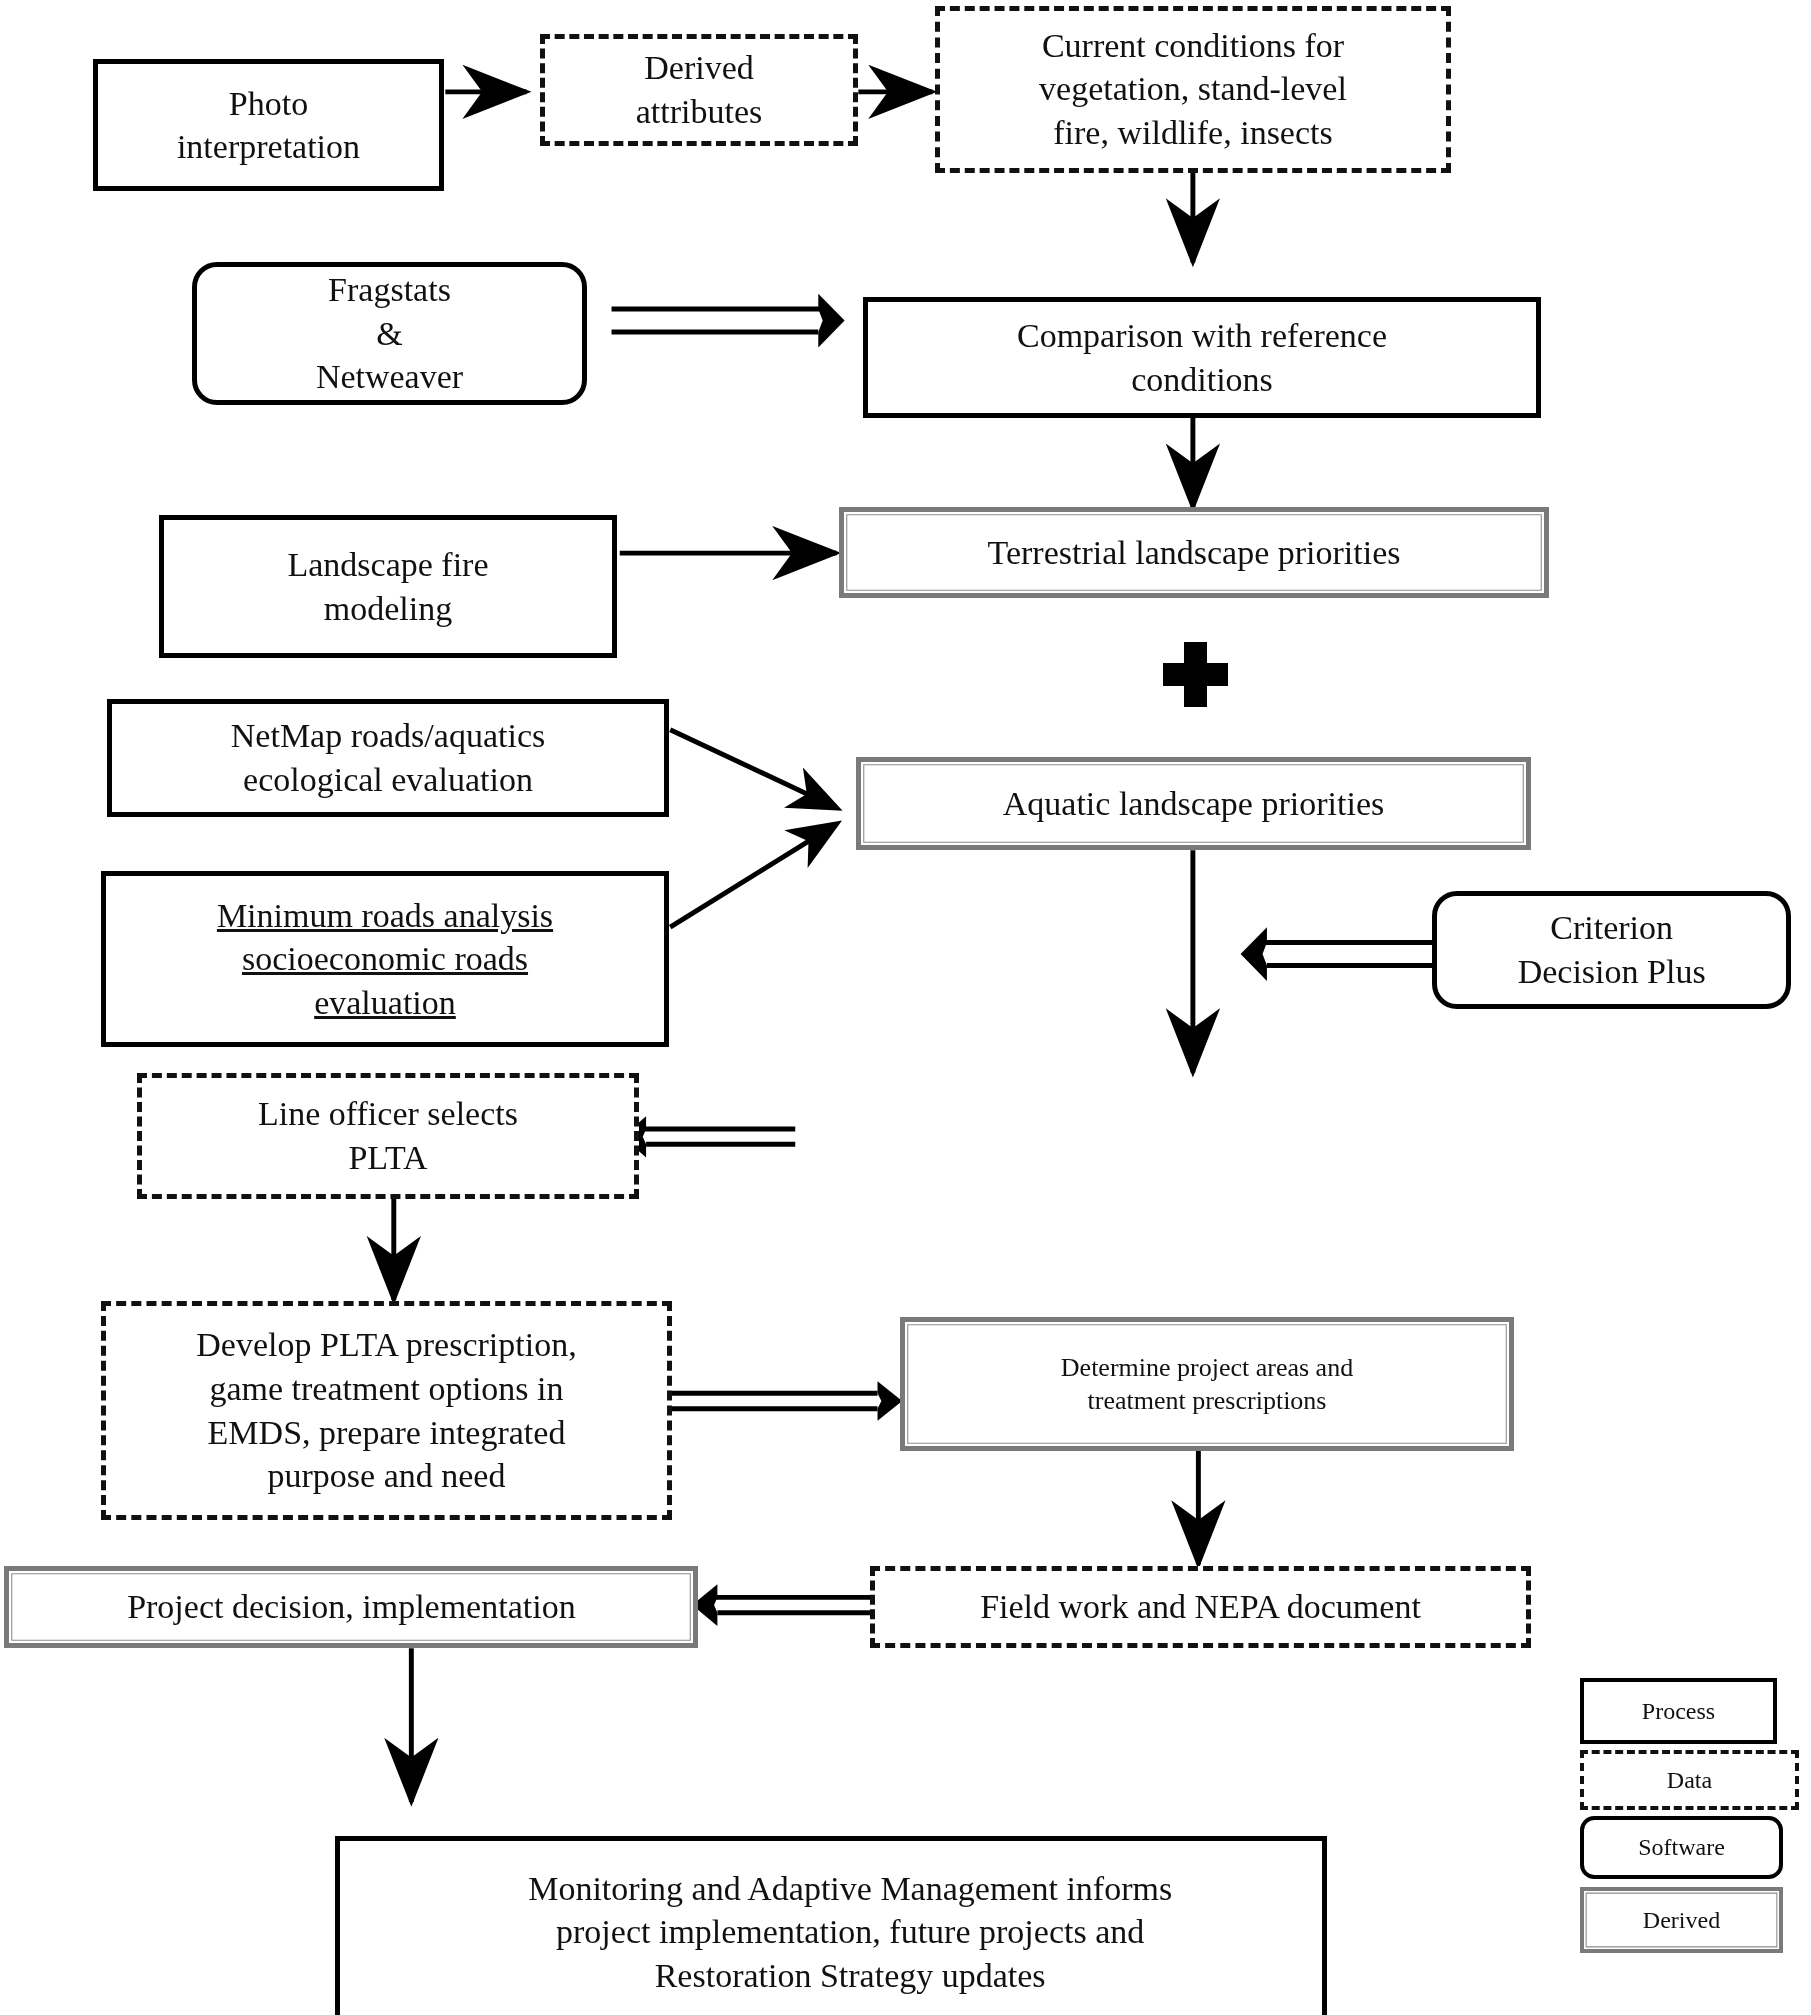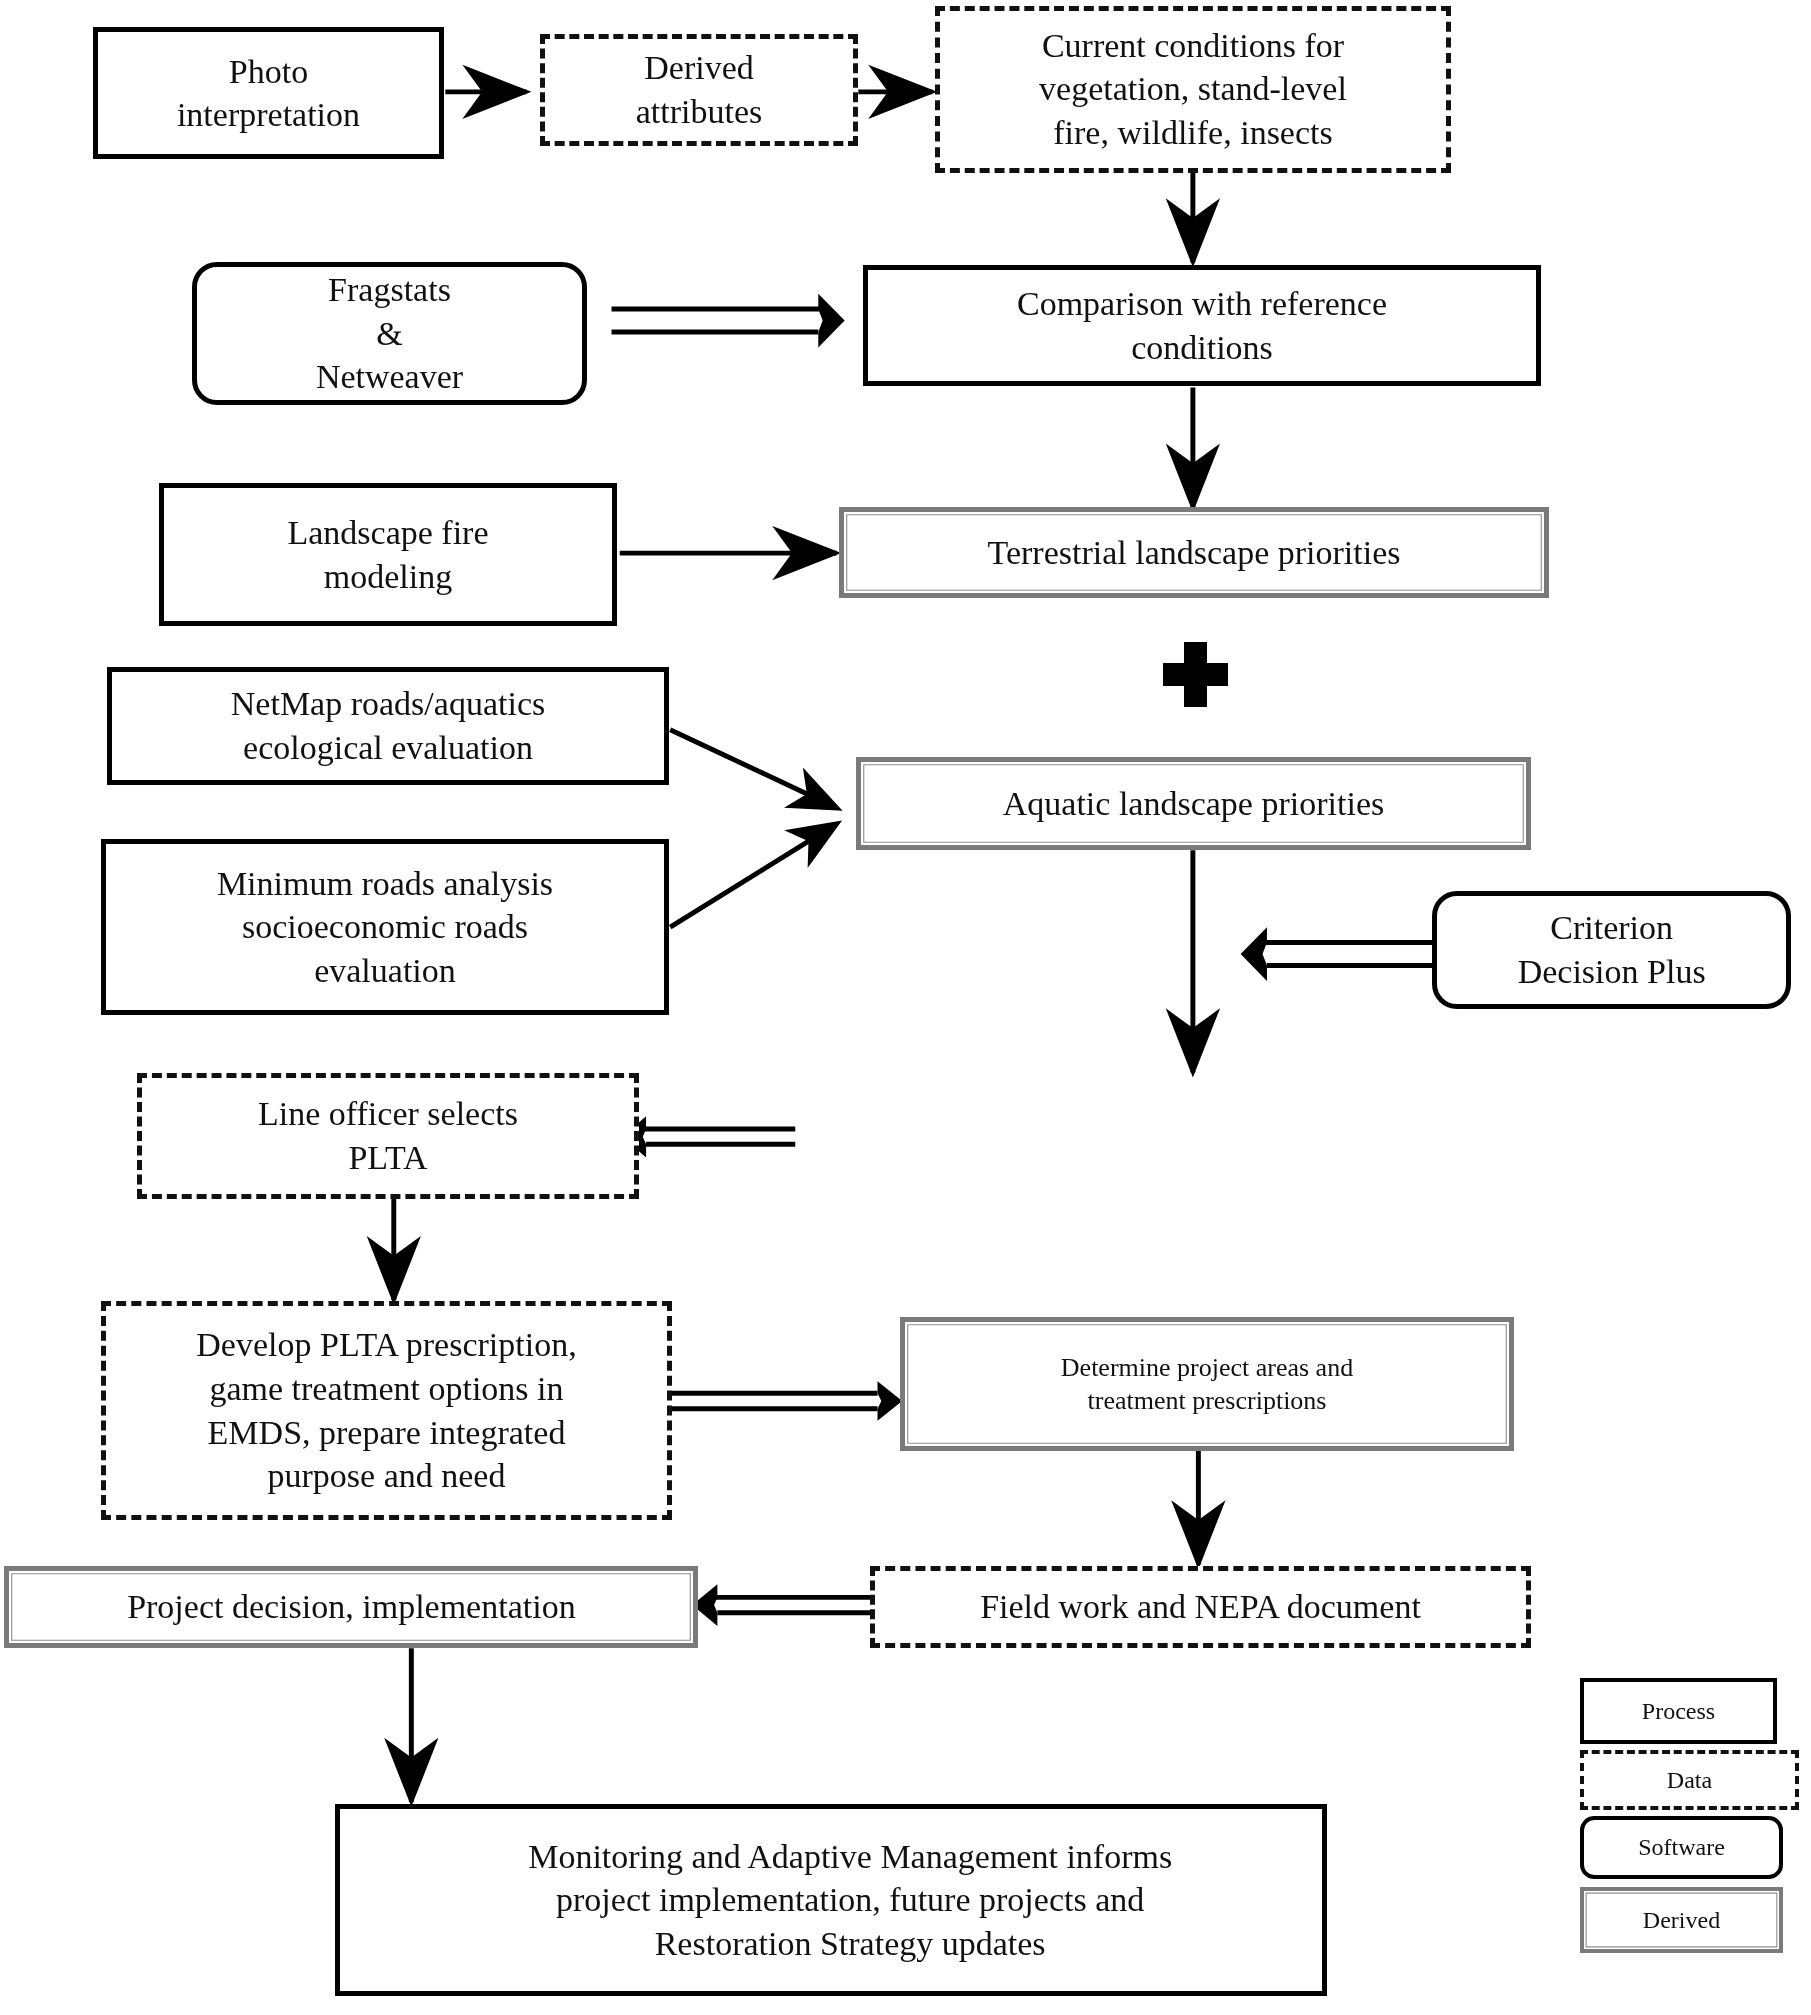--- a/index.html
+++ b/index.html
@@ -14,21 +14,21 @@
   .node{
     position:absolute;
     box-sizing:border-box;
     display:flex;align-items:center;justify-content:center;
     text-align:center;
     background:#ffffff;
     line-height:1.28;
     padding:3.3px 7.7px;
   }
   
-  .process{ border:5px solid #000; }
+  .process{ border:5px solid #000;margin-top:32px; }
   
   .data{ border:5px dashed #111; }
   
   .software{ border:5px solid #000; border-radius:25px/25px; }
   
   .product{
     border:5.5px solid #7a7a7a;
     box-shadow:inset 0 0 0 2.2px #ffffff, inset 0 0 0 3.3px #8d8d8d;
   }
   .legendbox{
@@ -139,21 +139,21 @@
   <div class="node process" style="left:159px;top:483px;width:458px;height:143px;font-size:34px;white-space:pre-line;">Landscape fire
 modeling</div>
 
   <div class="node product" style="left:839px;top:507px;width:710px;height:91px;font-size:34px;white-space:pre-line;">Terrestrial  landscape priorities</div>
 
   <div class="plusmark" style="left:1163px;top:642px;"></div>
 
   <div class="node process" style="left:107px;top:667px;width:562px;height:118px;font-size:34px;white-space:pre-line;">NetMap roads/aquatics
 ecological evaluation</div>
 
-  <div class="node process" style="left:101px;top:839px;width:568px;height:176px;font-size:34px;white-space:pre-line;">Minimum roads analysis
+  <div class="node process" style="left:101px;top:839px;width:568px;height:176px;font-size:34px;white-space:pre-line;text-decoration:underline;">Minimum roads analysis
 socioeconomic roads
 evaluation</div>
 
   <div class="node product" style="left:856px;top:757px;width:675px;height:93px;font-size:34px;white-space:pre-line;">Aquatic landscape priorities</div>
 
   <div class="node software" style="left:1432px;top:891px;width:359px;height:118px;font-size:34px;white-space:pre-line;padding-left:8px;">Criterion
 Decision Plus</div>
 
   <div class="node data" style="left:137px;top:1073px;width:502px;height:126px;font-size:34px;white-space:pre-line;">Line officer selects
 PLTA</div>

